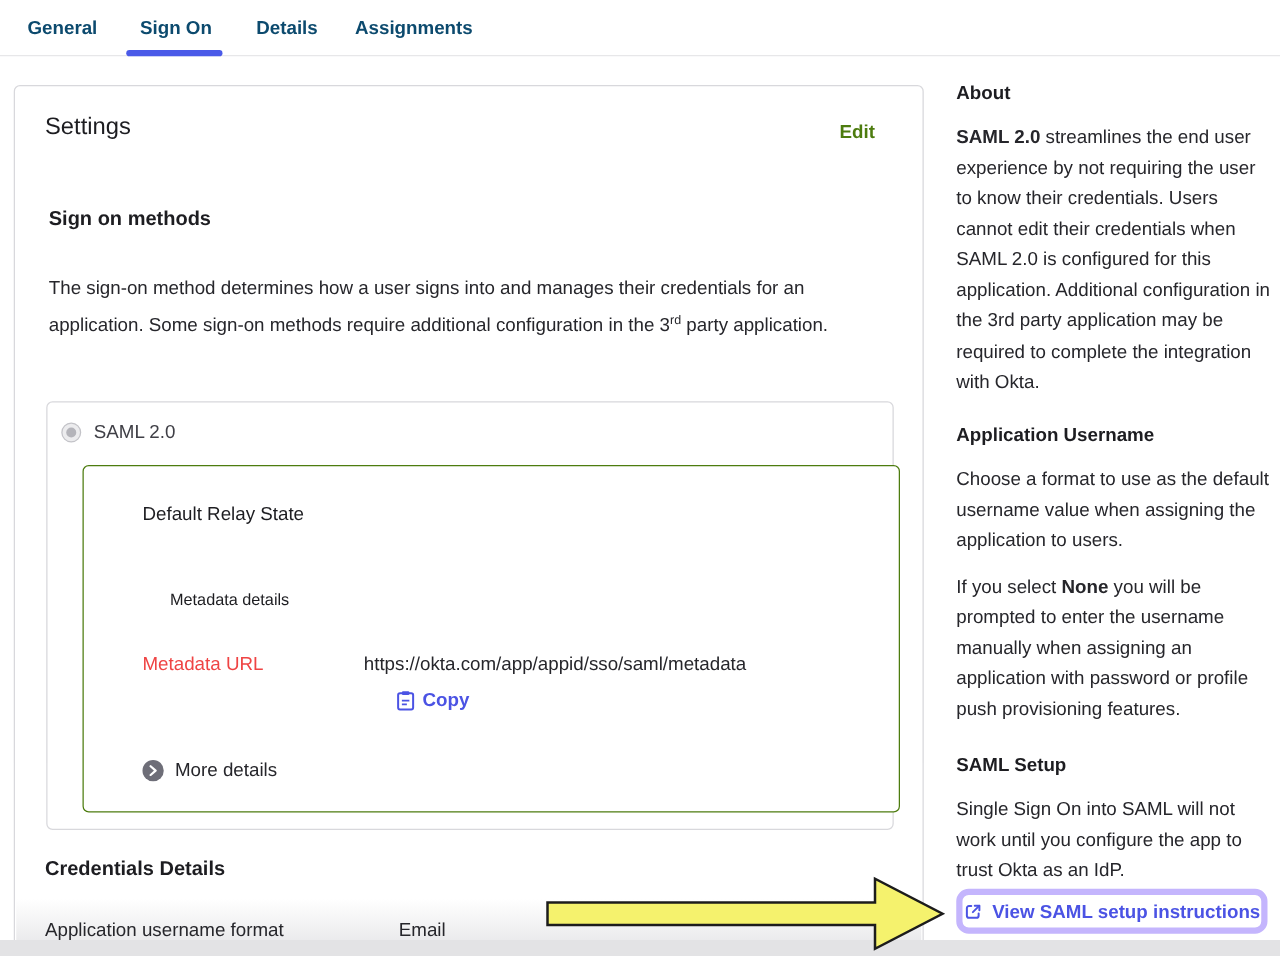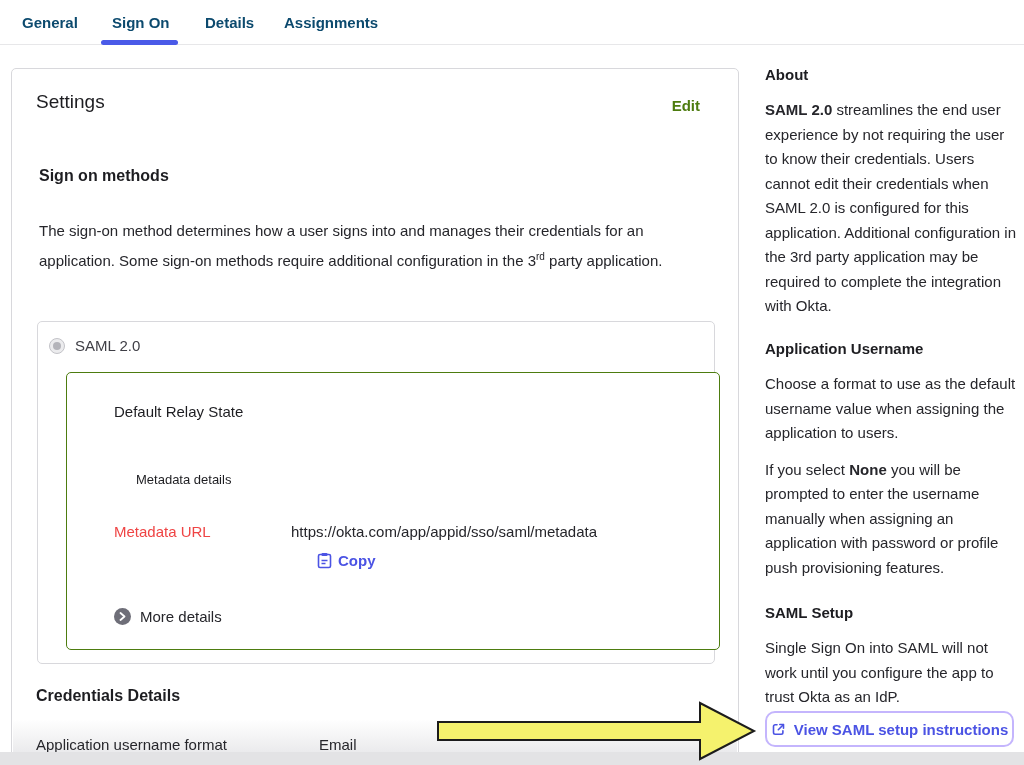--- a/index.html
+++ b/index.html
@@ -84,21 +84,21 @@
   }
   .cred-label { position: absolute; left: 23px; bottom: 0px; font-size: 15px; color: #26262b; }
   .cred-value { position: absolute; left: 306px; bottom: 0px; font-size: 15px; color: #26262b; }
 
   
   .side-block { position: absolute; left: 765px; width: 253px; }
   .side-heading { font-size: 15px; font-weight: 700; margin-bottom: 15px; color: #1d1d21; }
   .side-p { font-size: 15px; line-height: 24.5px; color: #26262b; margin-bottom: 12px; }
   .setup-btn {
     position: absolute; left: 765px; top: 711px; width: 249px; height: 36px;
-    border: 2px solid #c4b5fd; border-radius: 10px; background: #fff;
+    border: 5px solid #c4b5fd; border-radius: 10px; background: #fff;
     display: flex; align-items: center; justify-content: center; gap: 8px;
     color: #4b53e4; font-size: 15px; font-weight: 700; cursor: pointer;
   }
 
   
   .bottom-strip {
     position: absolute; left: 0; top: 752px; width: 1024px; height: 13px;
     background: #e3e3e5; z-index: 5;
   }
   .arrow-svg { position: absolute; left: 0; top: 0; z-index: 9; pointer-events: none; }

